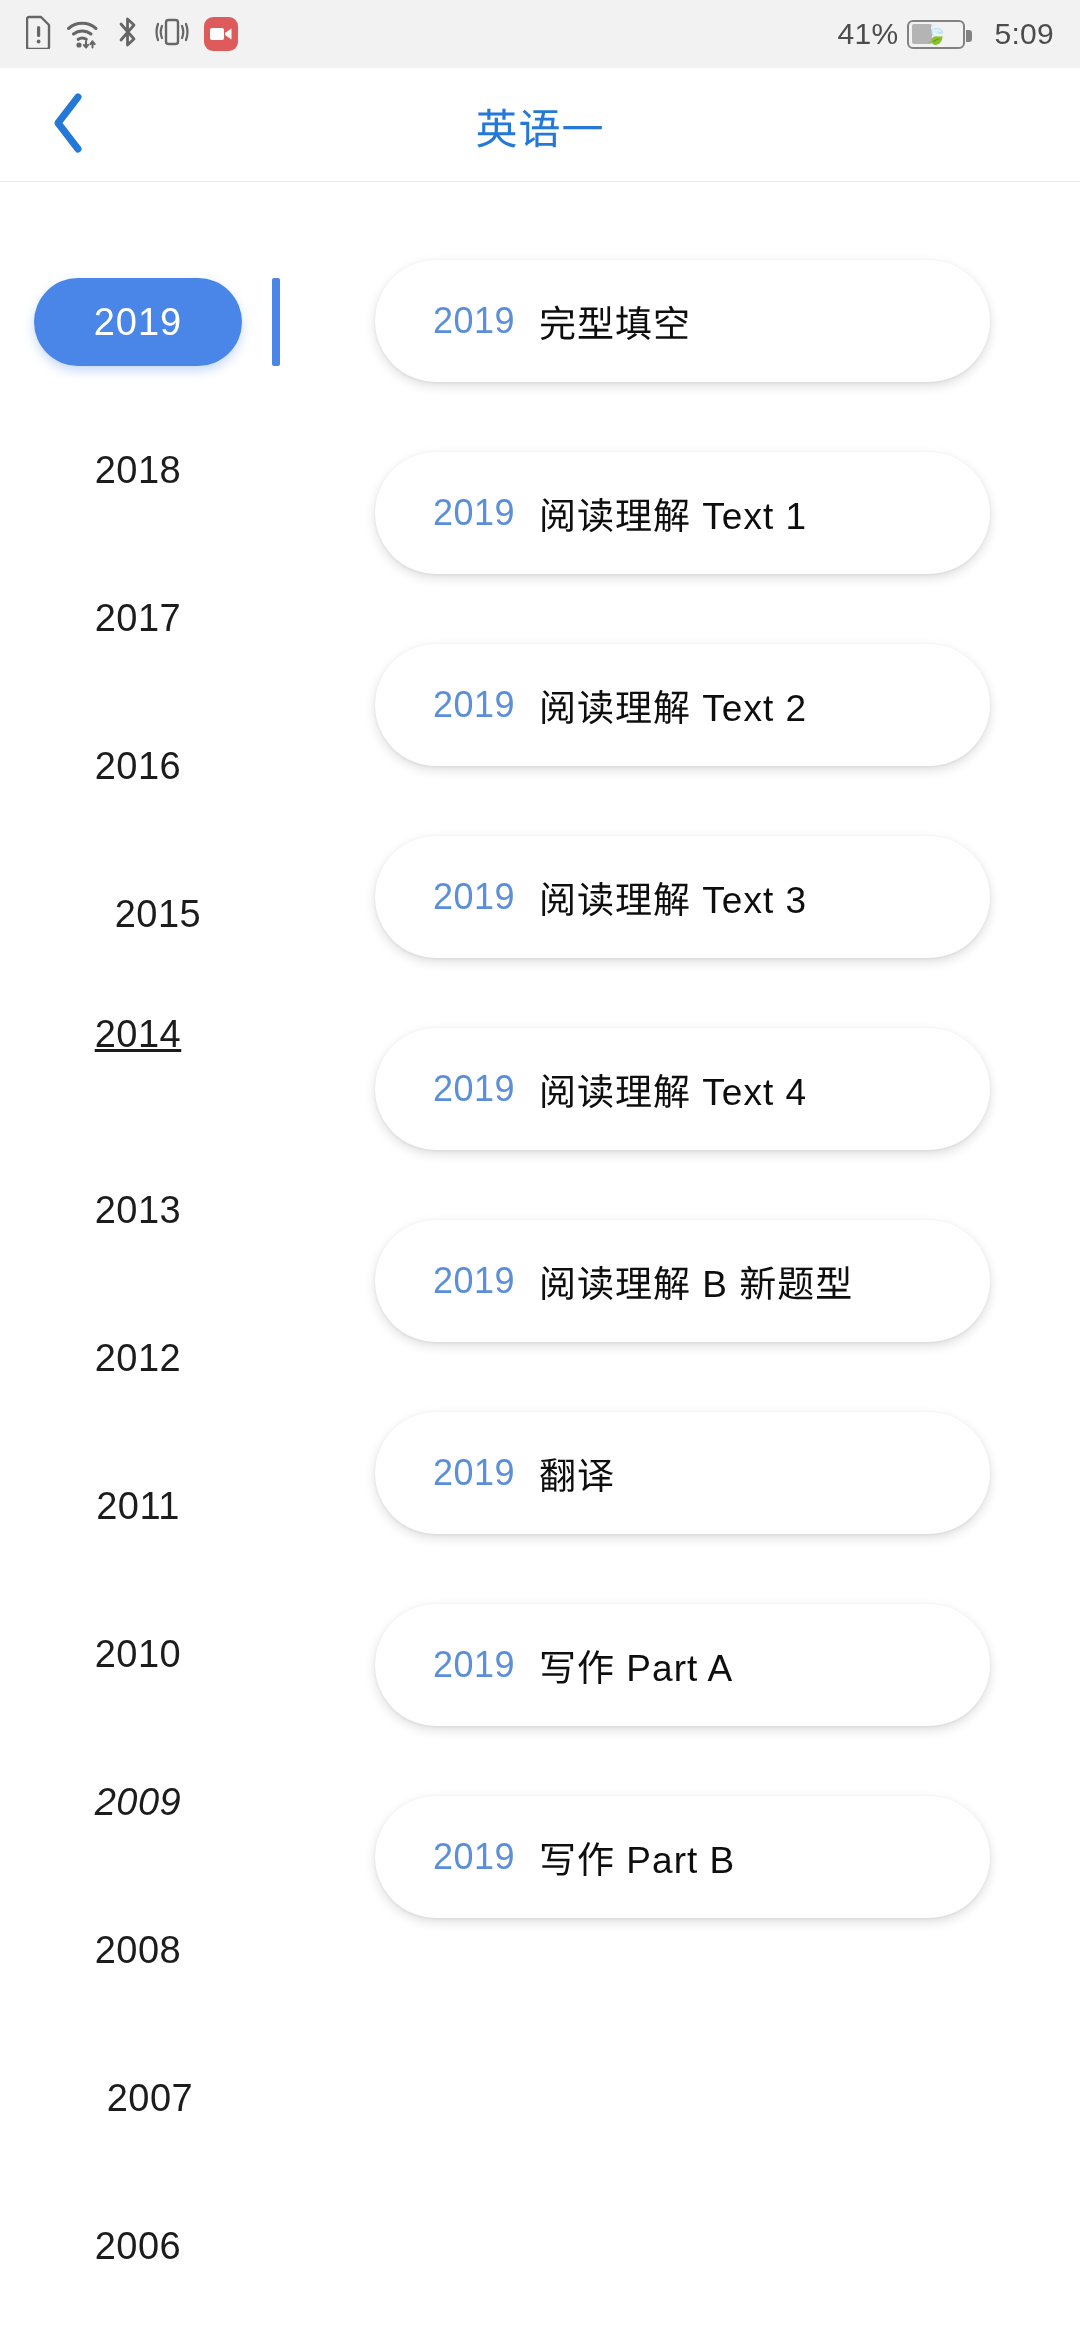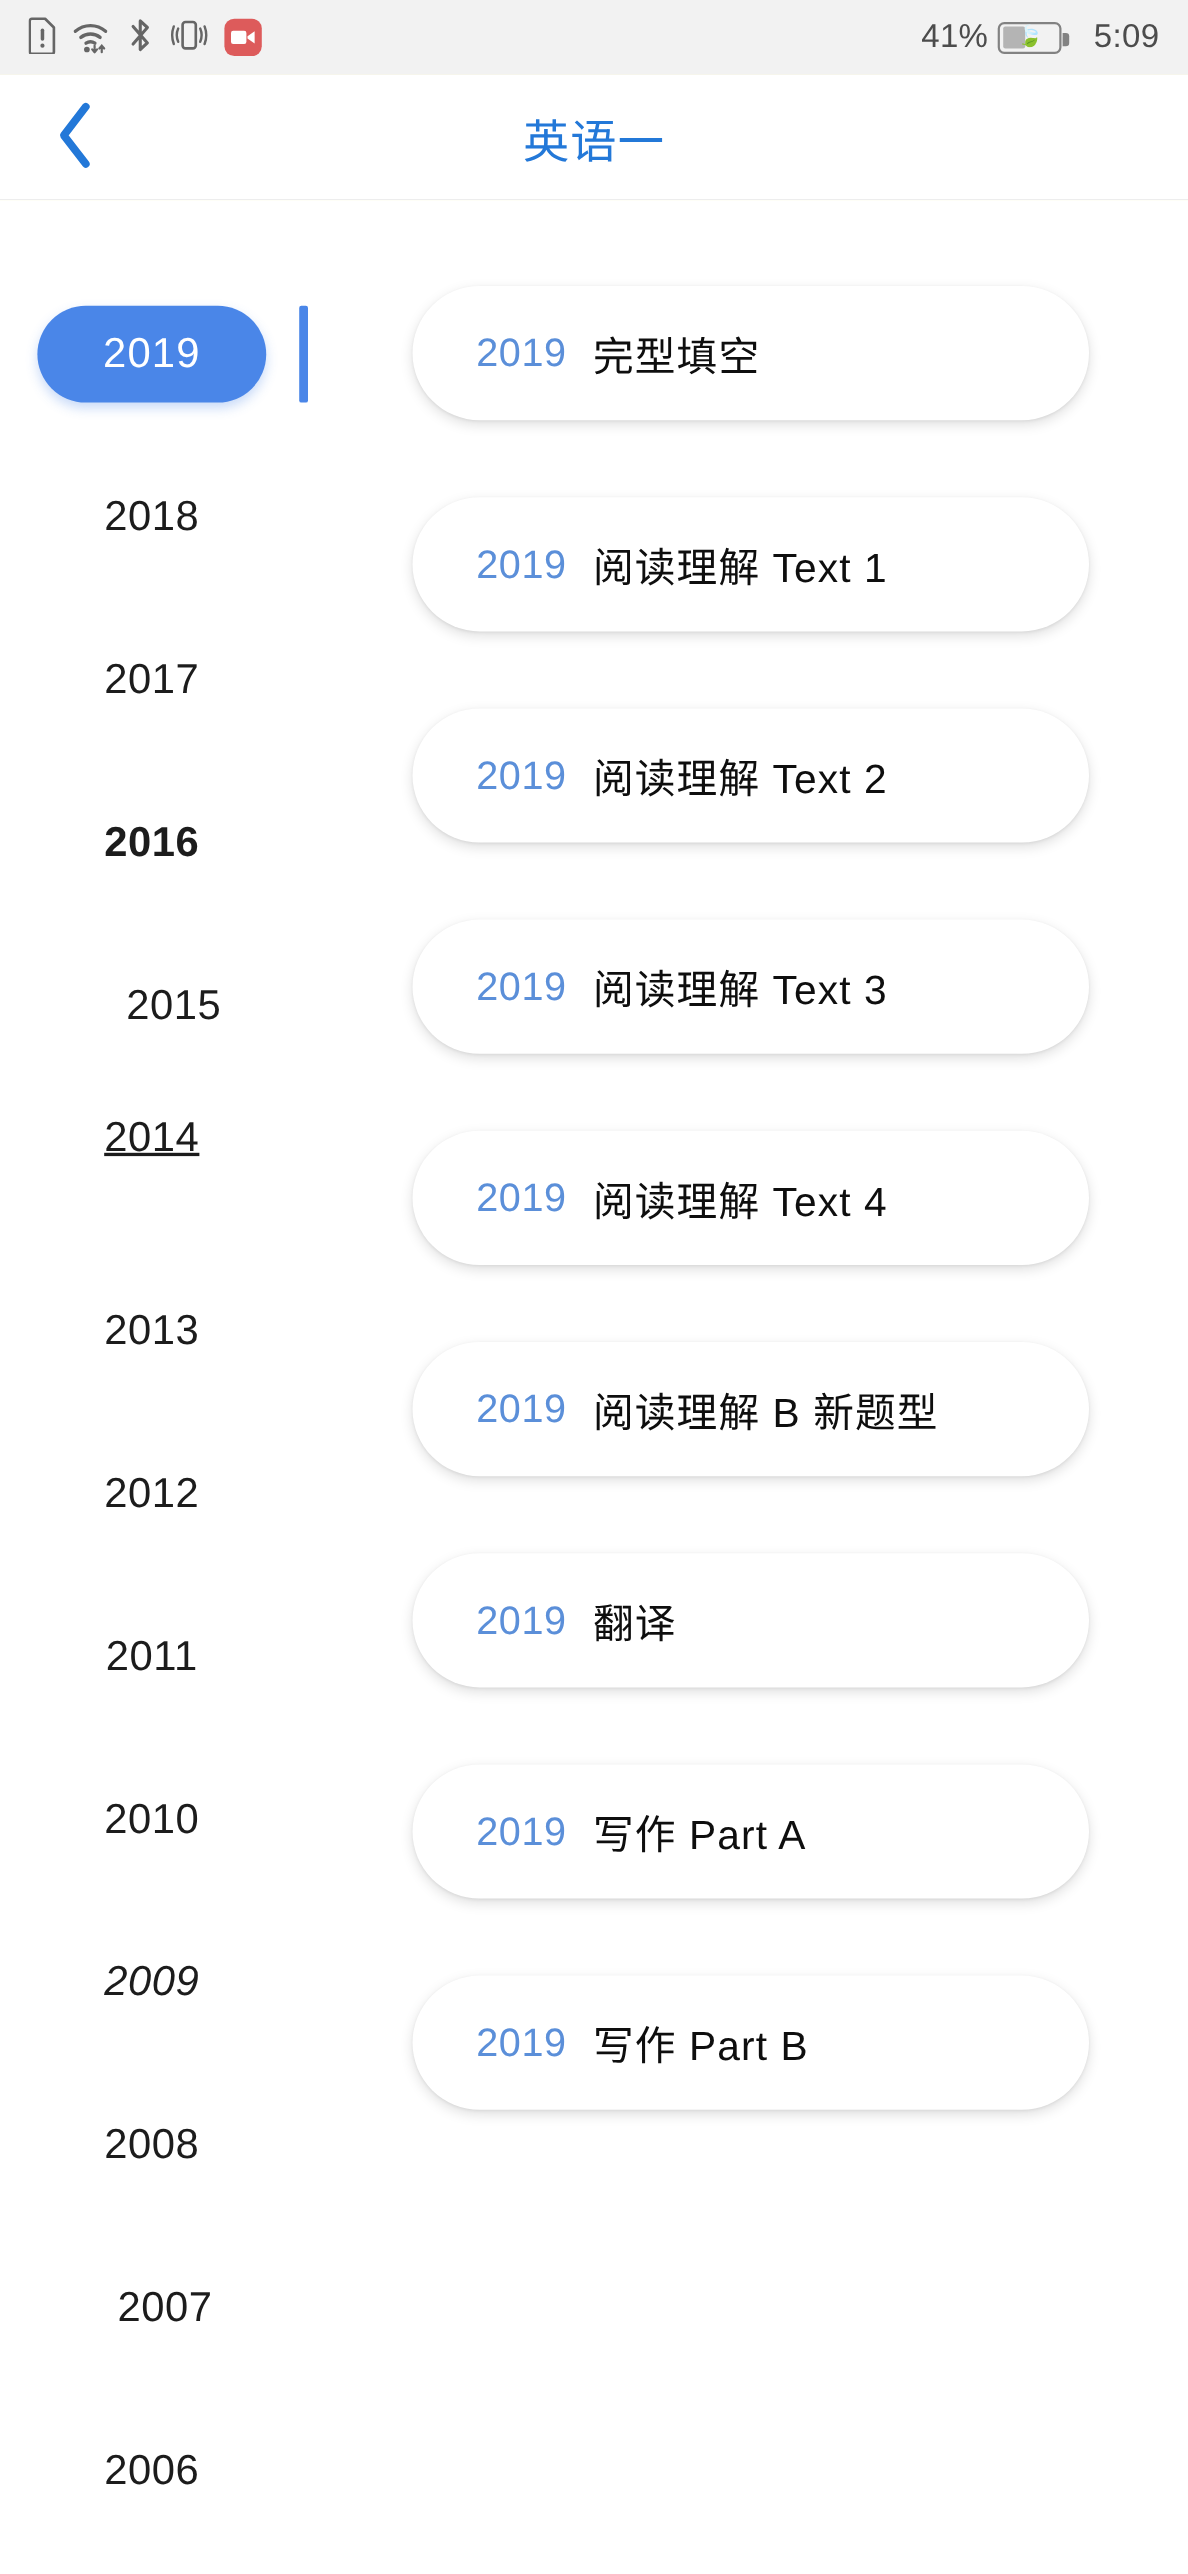--- a/index.html
+++ b/index.html
@@ -10,21 +10,21 @@
     height:2340px;
     background:#ffffff;
     font-family:"Liberation Sans","DejaVu Sans",sans-serif;
     overflow:hidden;
   }
 
   #screen {
     position:relative;
     width:1080px;
     height:2340px;
-    background:#fef9c3;
+    background:#f97316;
   }
 
   
   #status-bar {
     position:absolute;
     top:0; left:0;
     width:1080px; height:68px;
     background:#f2f2f2;
     display:flex;
     align-items:center;
@@ -293,21 +293,21 @@
     <div id="year-rail">
         <div class="year-item active" style="top: 96px;">
           <span class="year-pill">2019</span>
         </div>
         <div class="year-item" style="top: 244px;">
           <span>2018</span>
         </div>
         <div class="year-item" style="top: 392px;">
           <span>2017</span>
         </div>
-        <div class="year-item" style="top: 540px; font-weight: bold;">
+        <div class="year-item" style="top: 540px;">
           <span>2016</span>
         </div>
         <div class="year-item" style="top: 688px; margin-left: 20px;">
           <span>2015</span>
         </div>
         <div class="year-item" style="top: 808px; text-decoration: underline;">
           <span>2014</span>
         </div>
         <div class="year-item" style="top: 984px;">
           <span>2013</span>

